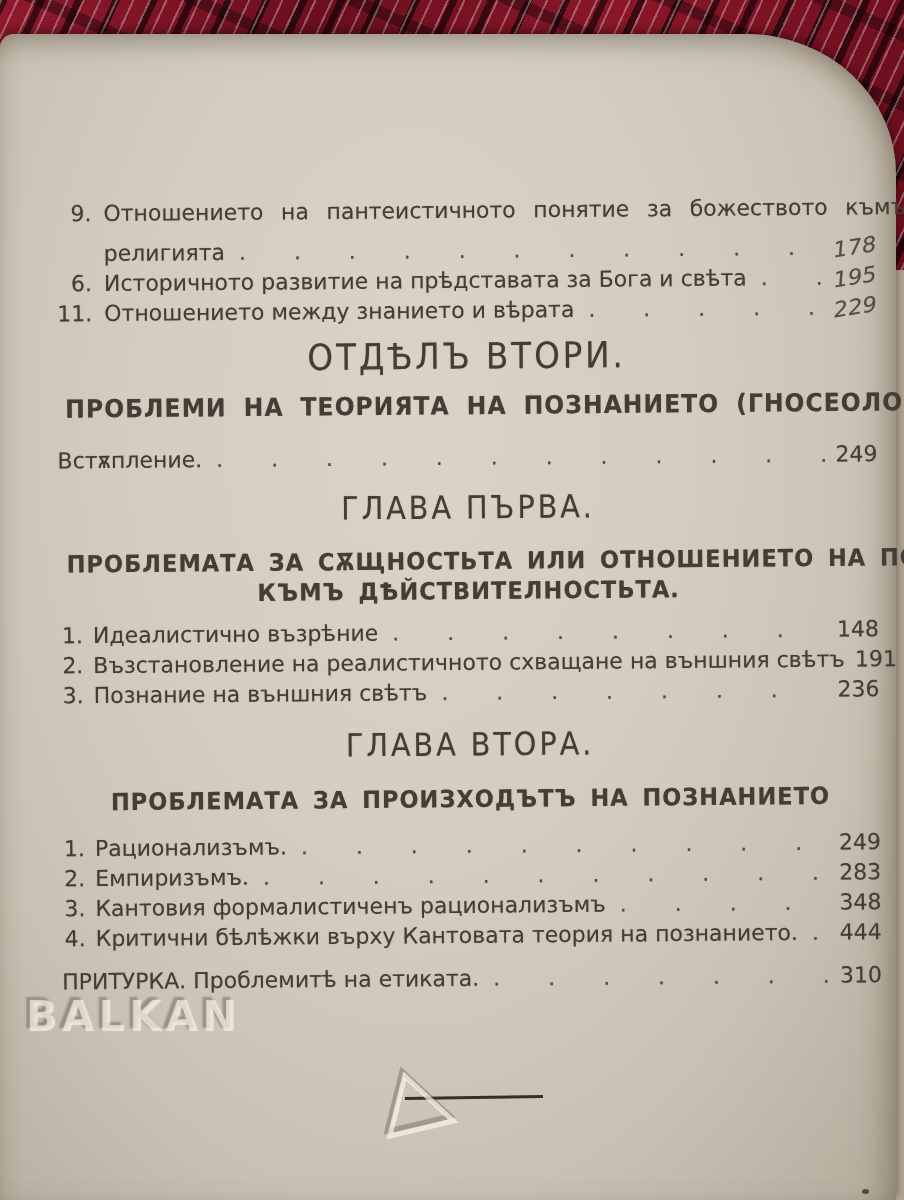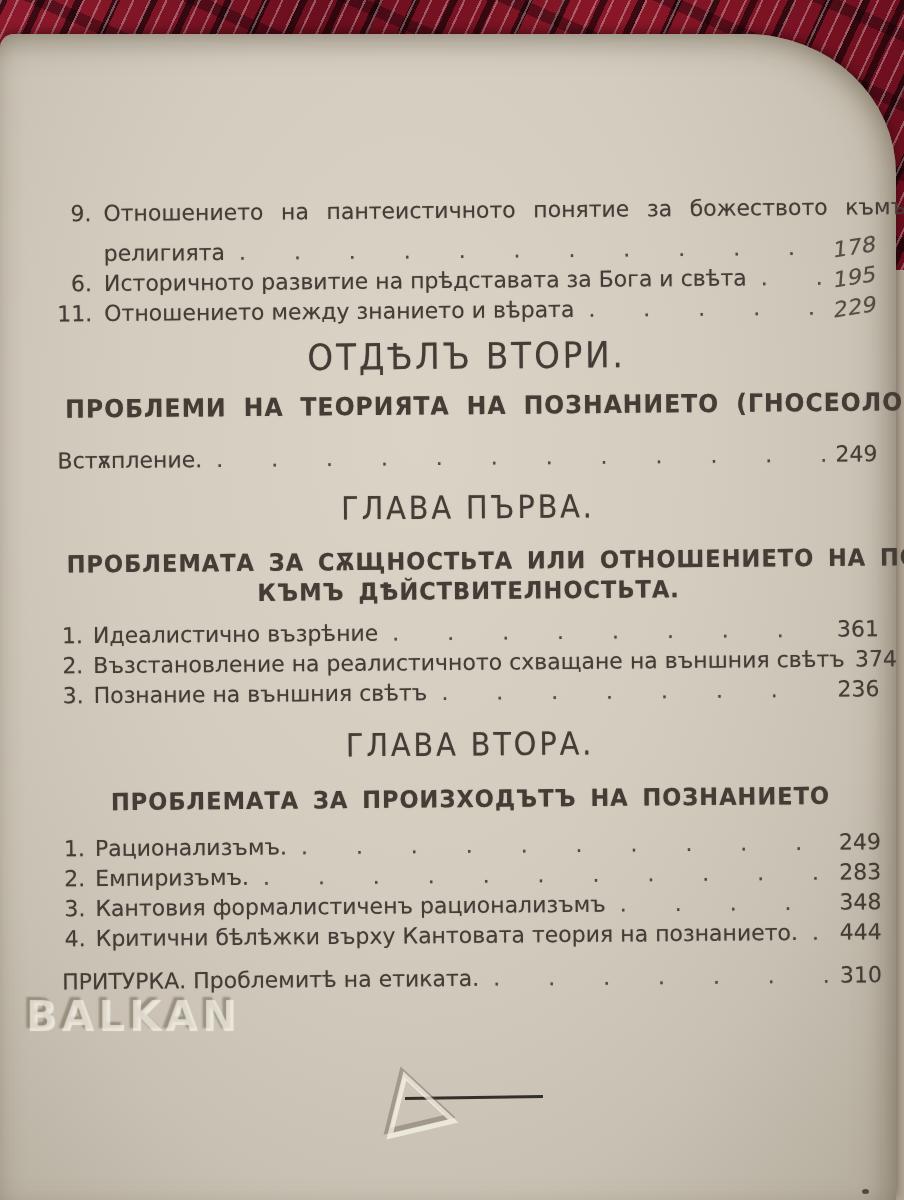--- a/index.html
+++ b/index.html
@@ -129,27 +129,27 @@
       </div>
 
       <h3 class="chapter-heading ch1-heading">ГЛАВА ПЪРВА.</h3>
       <h4 class="chapter-title ch1-title">ПРОБЛЕМАТА ЗА СѪЩНОСТЬТА ИЛИ ОТНОШЕНИЕТО НА ПОЗНАНИЕТО</h4>
       <h4 class="chapter-title">КЪМЪ ДѢЙСТВИТЕЛНОСТЬТА.</h4>
 
       <div class="row ch mt12">
         <span class="num">1.</span>
         <span class="txt">Идеалистично възрѣние</span>
         <span class="dots"></span>
-        <span class="pg">361</span>
+        <span class="pg">148</span>
       </div>
       <div class="row ch">
         <span class="num">2.</span>
         <span class="txt">Възстановление на реалистичното схващане на външния свѣтъ</span>
         <span class="dots"></span>
-        <span class="pg">374</span>
+        <span class="pg">191</span>
       </div>
       <div class="row ch">
         <span class="num">3.</span>
         <span class="txt">Познание на външния свѣтъ</span>
         <span class="dots"></span>
         <span class="pg">236</span>
       </div>
 
       <h3 class="chapter-heading ch2-heading">ГЛАВА ВТОРА.</h3>
       <h4 class="chapter-title ch2-title">ПРОБЛЕМАТА ЗА ПРОИЗХОДЪТЪ НА ПОЗНАНИЕТО</h4>

